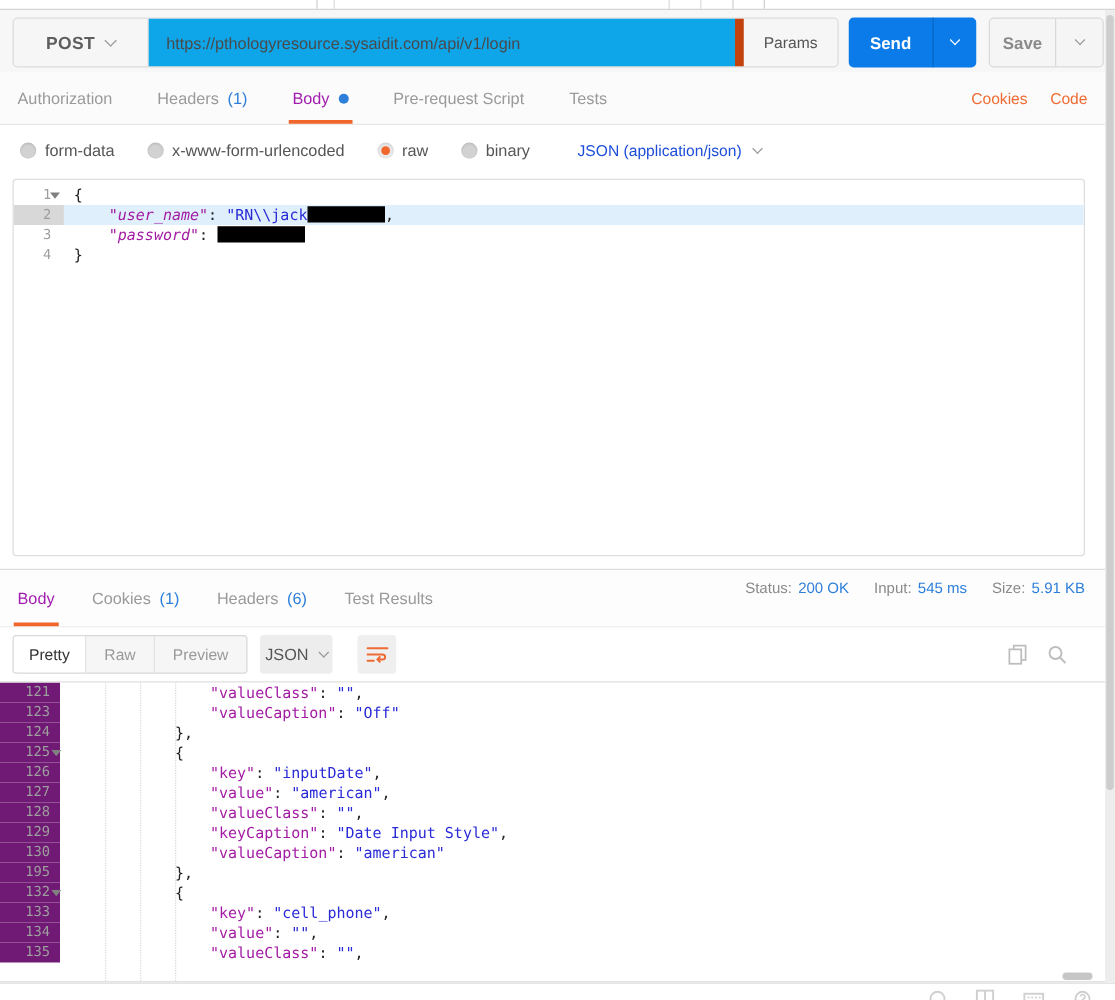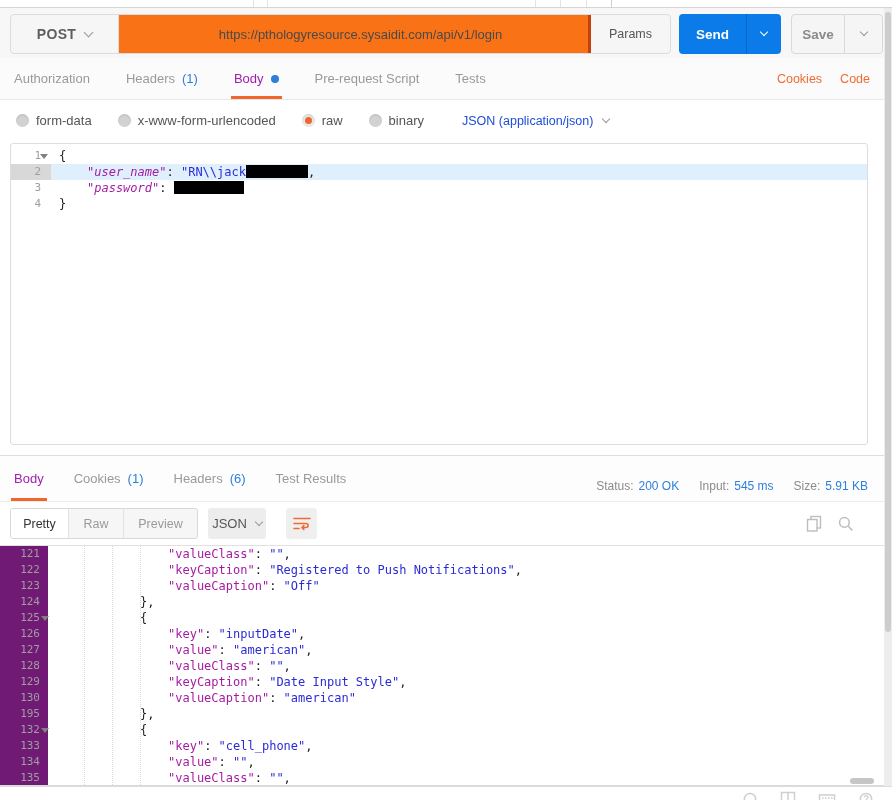--- a/index.html
+++ b/index.html
@@ -15,23 +15,23 @@
   .top-strip { left:0; top:0; width:892px; height:8px; background:#fff; border-bottom:1px solid #d5d5d5; }
   .top-strip .seg { position:absolute; top:0; width:1px; height:7px; background:#cfcfcf; }
 
   
   .request-bar { left:0; top:8px; width:884px; height:50px; background:#f7f7f7; }
   .url-group { position:absolute; left:10px; top:6px; width:661px; height:40px;
     border:1px solid #dcdcdc; border-radius:4px; background:#f6f6f6; display:flex; align-items:stretch; }
   .method-select { width:108px; display:flex; align-items:center; justify-content:center; gap:9px;
     border-right:1px solid #dcdcdc; cursor:pointer; }
   .method-label { font-size:14px; font-weight:700; color:#5e5e5e; letter-spacing:.3px; }
-  .url-field { flex:1; display:flex; align-items:center; padding-left:14px; background:#f97316;justify-content:center; }
+  .url-field { flex:1; display:flex; align-items:center; padding-left:14px; background:#0ea5e9; }
   .url-text { font-size:13px; color:#4a4a4a; }
-  .params-btn { width:82px; border-left:3px solid #c2410c; display:flex; align-items:center; justify-content:center;
+  .params-btn { width:82px; border-left:7px solid #c2410c; display:flex; align-items:center; justify-content:center;
     font-size:12.5px; color:#555; cursor:pointer; }
   .send-group { position:absolute; left:679px; top:6px; width:102px; height:40px; display:flex;
     border-radius:4px; overflow:hidden; background:#0a7be8; cursor:pointer; }
   .send-main { width:67px; display:flex; align-items:center; justify-content:center;
     color:#fff; font-size:13.5px; font-weight:700; }
   .send-caret { width:35px; display:flex; align-items:center; justify-content:center; border-left:1px solid #0667c4; }
   .save-group { position:absolute; left:791px; top:6px; width:92px; height:40px; display:flex;
     border:1px solid #d9d9d9; border-radius:4px; background:#f5f5f5; cursor:pointer; }
   .save-main { width:52px; display:flex; align-items:center; justify-content:center;
     color:#8a8a8a; font-size:13.5px; font-weight:700; }
@@ -82,21 +82,21 @@
   .req-editor .gut { width:40px; }
   .req-editor .lnum { padding-right:10px; }
   .req-editor .fold { left:29px; }
   .req-editor .code-line.hl .gut { background:#d8d8d8; }
   .req-editor .tk-k { font-style:italic; }
 
   
   .resp-meta { left:0; top:455px; width:884px; height:47px; border-top:1px solid #ddd; border-bottom:1px solid #ececec;
     background:#fdfdfd; display:flex; align-items:stretch; padding-left:14px; }
   .resp-meta .tab { margin-right:30px; }
-  .status-block { position:absolute; right:24px; top:462px; height:47px; display:flex; align-items:center; gap:20px; }
+  .status-block { position:absolute; right:24px; top:446px; height:47px; display:flex; align-items:center; gap:20px; }
   .stat { font-size:12px; color:#8b8b8b; display:flex; gap:5px; }
   .stat b { color:#2d7fd9; font-weight:400; }
 
   
   .resp-toolbar { left:0; top:502px; width:884px; height:43px; background:#fff; }
   .seg-group { position:absolute; left:10px; top:6px; height:31px; display:flex; border:1px solid #d8d8d8;
     border-radius:3px; overflow:hidden; background:#f6f6f6; }
   .seg { display:flex; align-items:center; justify-content:center; font-size:12.5px; color:#9a9a9a;
     border-right:1px solid #e2e2e2; cursor:pointer; }
   .seg:last-child { border-right:none; }
@@ -314,26 +314,20 @@
   <span class="guide" style="left:112px"></span>
   <span class="guide" style="left:140px"></span>
 <div class="code-line">
       <span class="gut">
         <span class="lnum">121</span>
       </span>
       <span class="codetxt" style="padding-left: 120px;"><span class="tk-k">"valueClass"</span><span class="tk-p">: </span><span class="tk-v">""</span><span class="tk-p">,</span></span>
     </div>
     <div class="code-line">
       <span class="gut">
-        <span class="lnum">122</span>
-      </span>
-      <span class="codetxt" style="padding-left: 120px;"><span class="tk-k">"keyCaption"</span><span class="tk-p">: </span><span class="tk-v">"Registered to Push Notifications"</span><span class="tk-p">,</span></span>
-    </div>
-    <div class="code-line">
-      <span class="gut">
         <span class="lnum">123</span>
       </span>
       <span class="codetxt" style="padding-left: 120px;"><span class="tk-k">"valueCaption"</span><span class="tk-p">: </span><span class="tk-v">"Off"</span></span>
     </div>
     <div class="code-line">
       <span class="gut">
         <span class="lnum">124</span>
       </span>
       <span class="codetxt" style="padding-left: 92px;"><span class="tk-p">},</span></span>
     </div>

